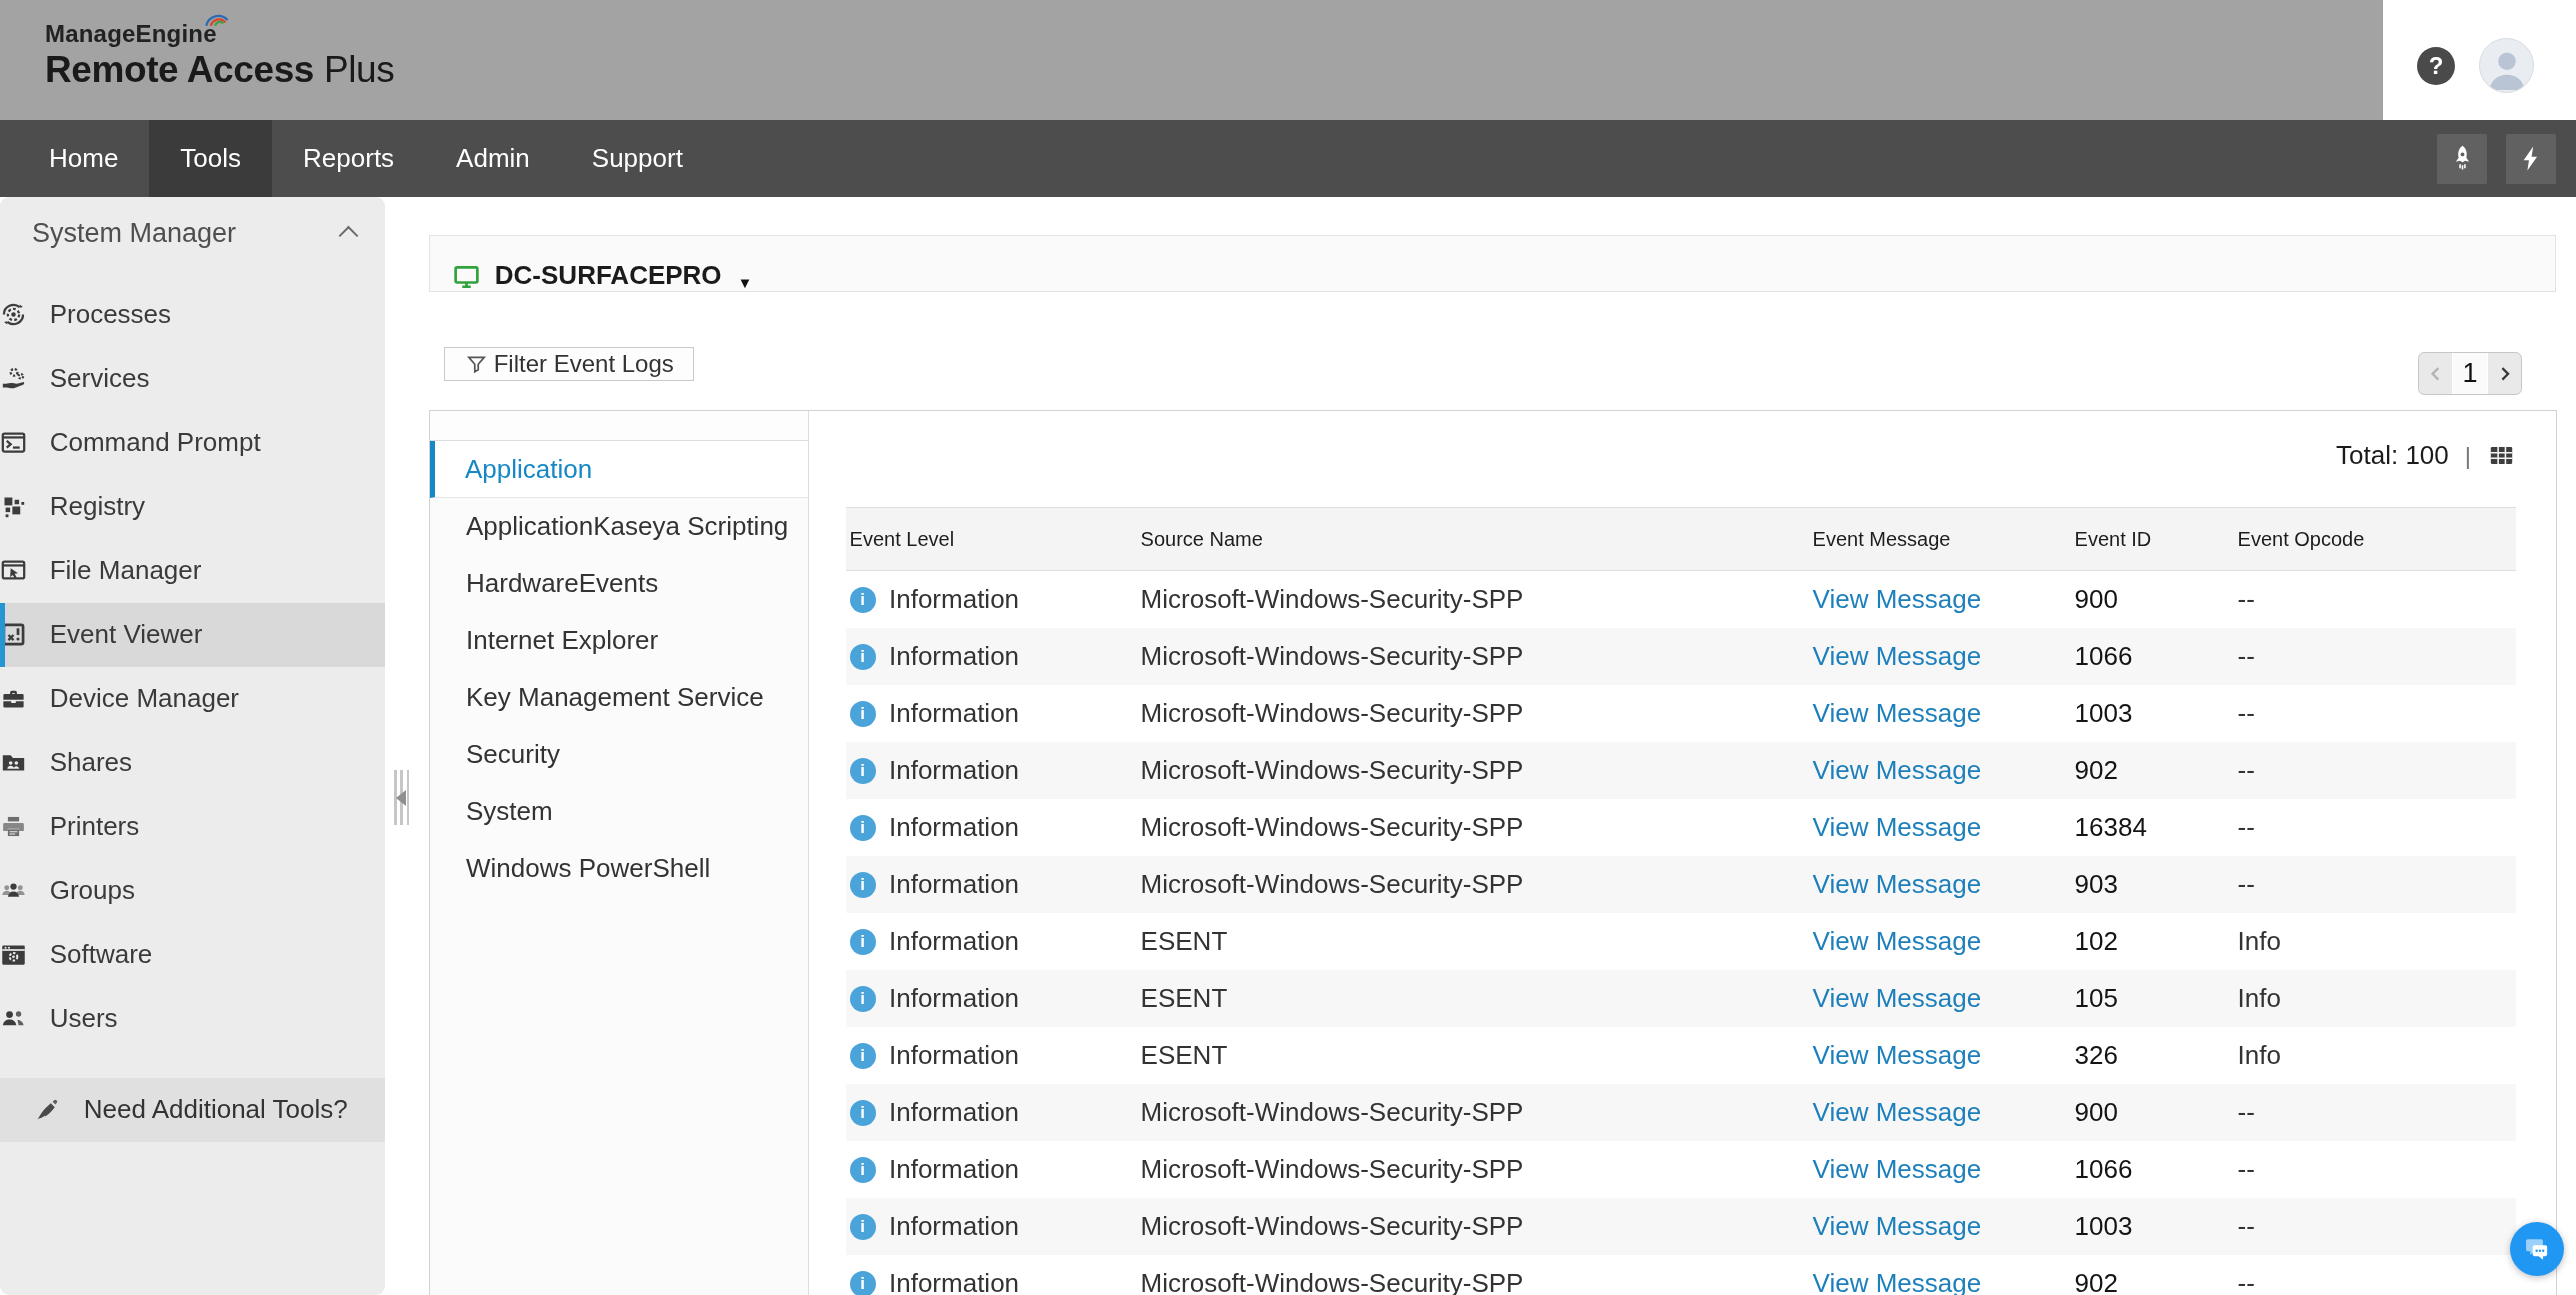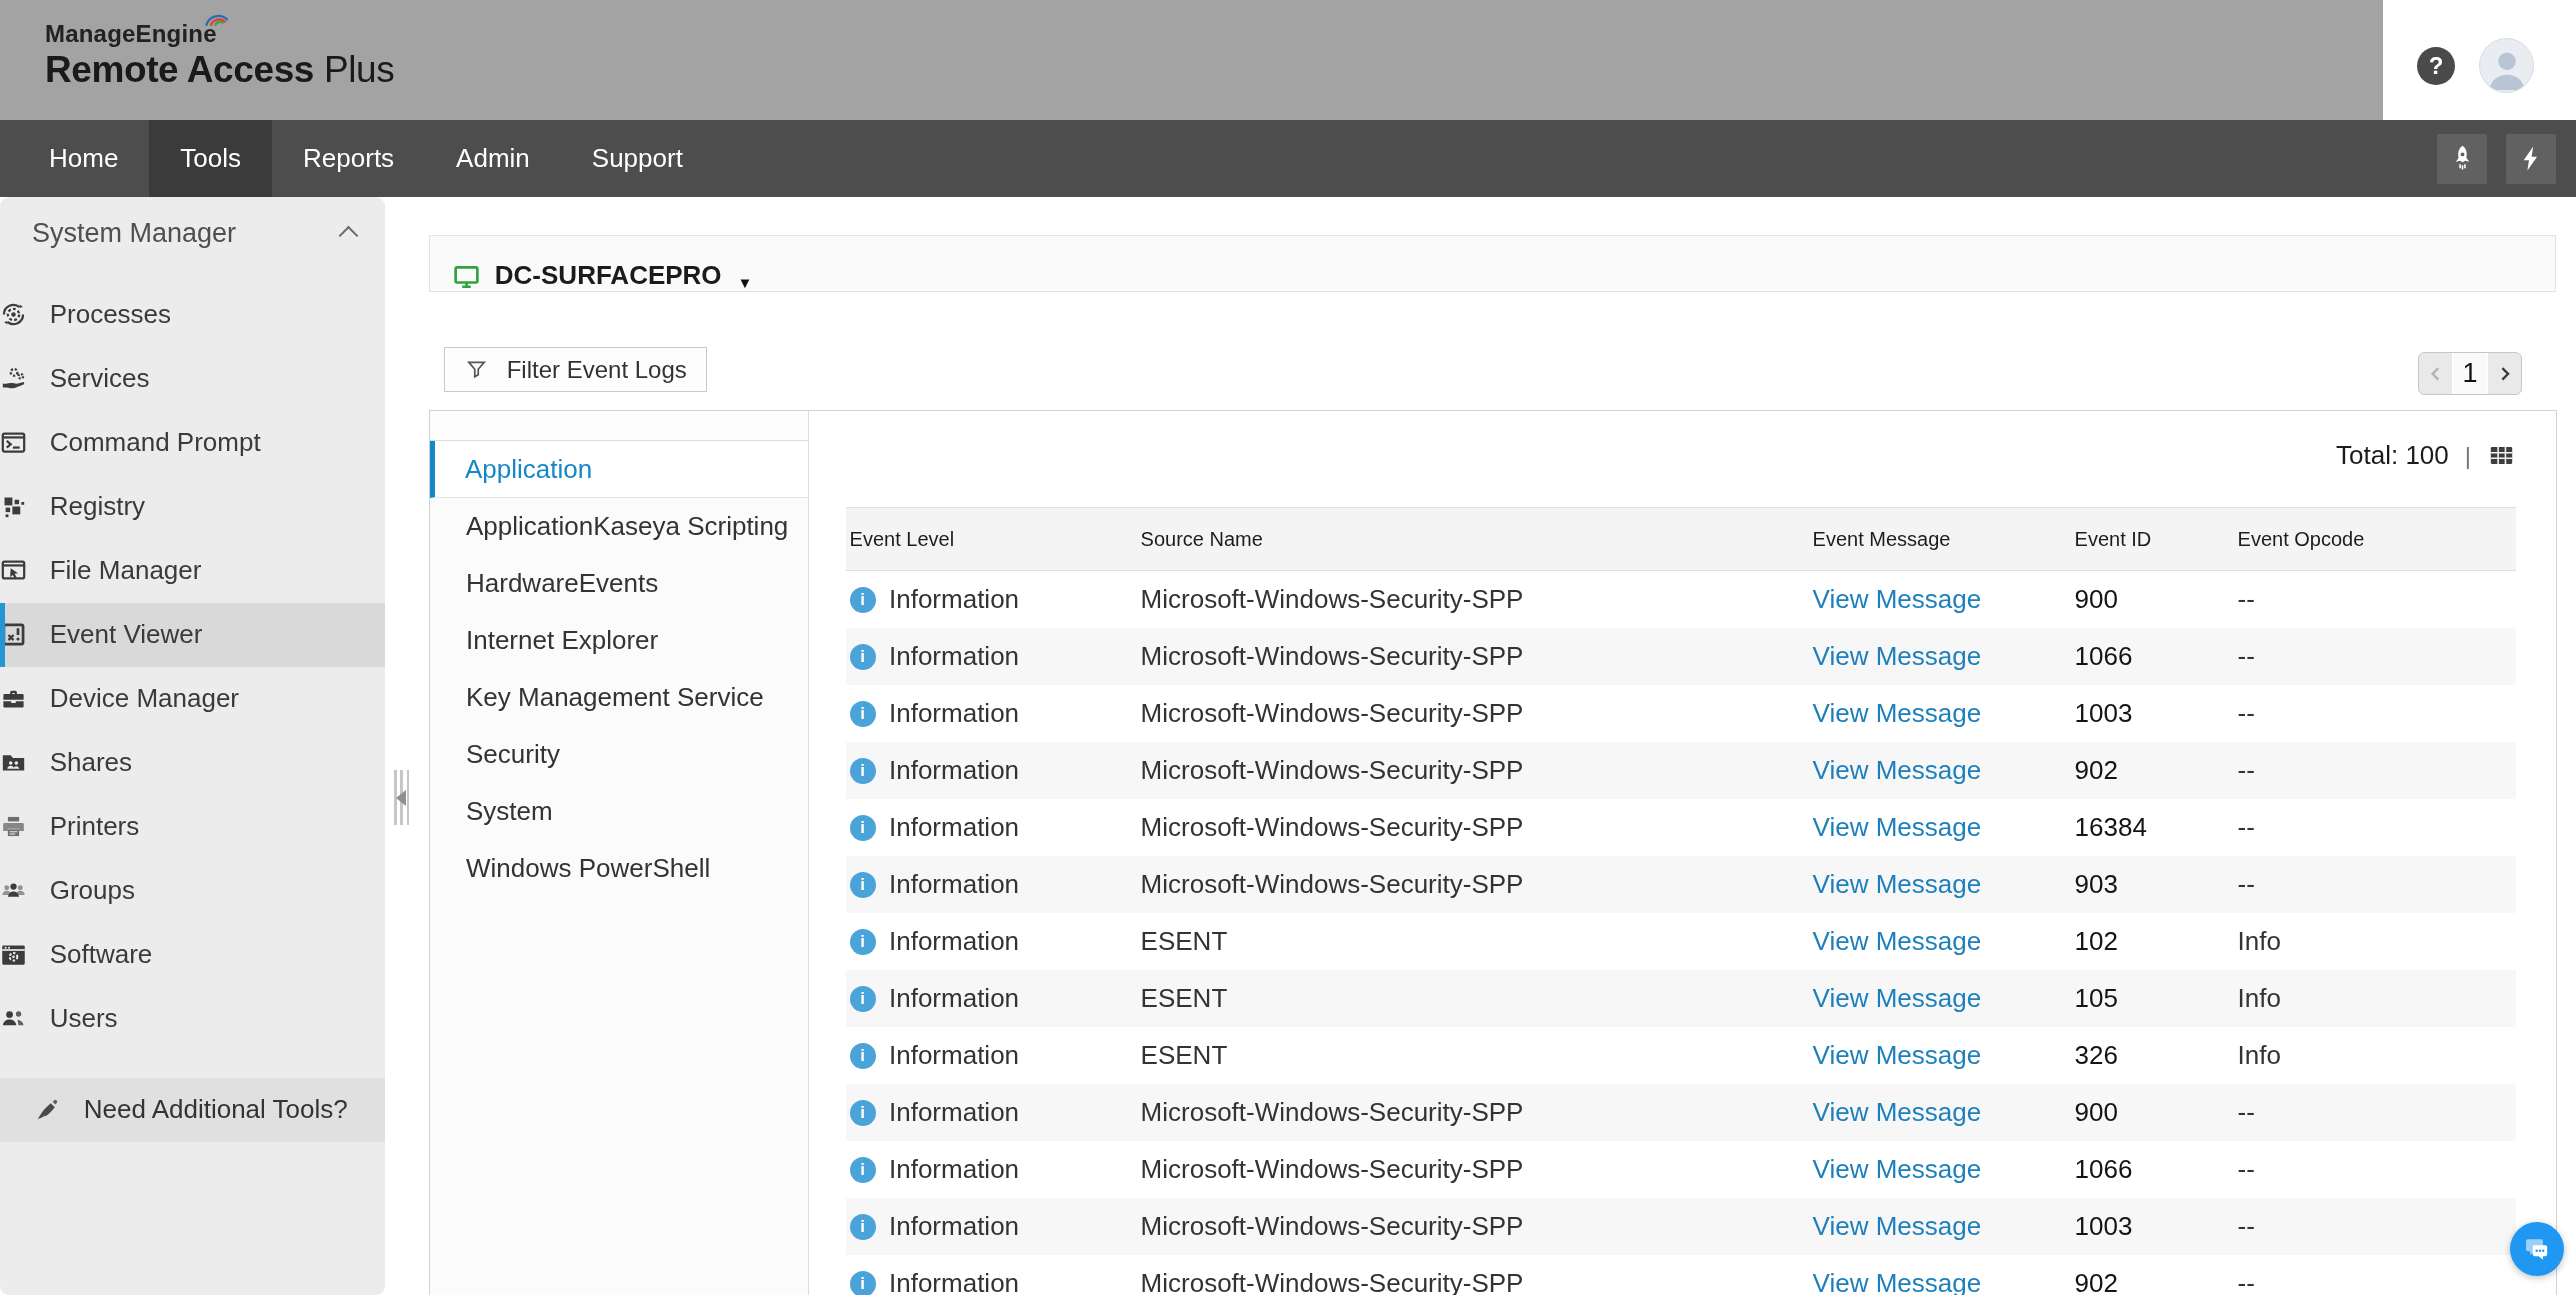--- a/index.html
+++ b/index.html
@@ -51,21 +51,21 @@
     background:repeating-linear-gradient(90deg,#c6c6c6 0 2.7px,#ffffff 2.7px 6.3px); }
   .handle::after { content:""; position:absolute; left:1.8px; top:19.7px; border-top:8px solid transparent; border-bottom:8px solid transparent; border-right:10.7px solid #8f8f8f; }
 
   
   .device-bar { position:absolute; left:429px; top:235px; width:2127px; height:57px; background:#fafafa;
     border:0.9px solid #e2e2e2; display:flex; align-items:flex-end; padding-left:21.5px; cursor:pointer; }
   .device-bar .mon { color:#2fa23c; width:29px; }
   .device-bar .name { font-size:26px; font-weight:bold; color:#1b1b1b; margin-left:14.3px; }
   .device-bar .caret { font-size:15px; color:#111; margin-left:16px; }
 
-  .filter-btn { position:absolute; left:444px; top:347px; height:45px; display:flex; align-items:center; gap:19px;
+  .filter-btn { position:absolute; left:444px; top:347px; height:34px; display:flex; align-items:center; gap:6px;
     padding:0 19.7px; background:#fdfdfd; border:0.9px solid #c9c9c9; border-radius:0; cursor:pointer; }
   .filter-btn .txt { font-size:24px; color:#333; }
   .filter-btn .ic { color:#555; }
 
   .pager { position:absolute; left:2418px; top:352px; height:43px; display:flex; border:0.9px solid #c6c6c6;
     border-radius:6.3px; background:#e9e9e9; overflow:hidden; }
   .pg-btn { width:33px; display:flex; align-items:center; justify-content:center; cursor:pointer; }
   .pg-prev { color:#b3b3b3; }
   .pg-next { color:#3a3a3a; }
   .pg-cur { width:36px; display:flex; align-items:center; justify-content:center; background:#fafafa;

